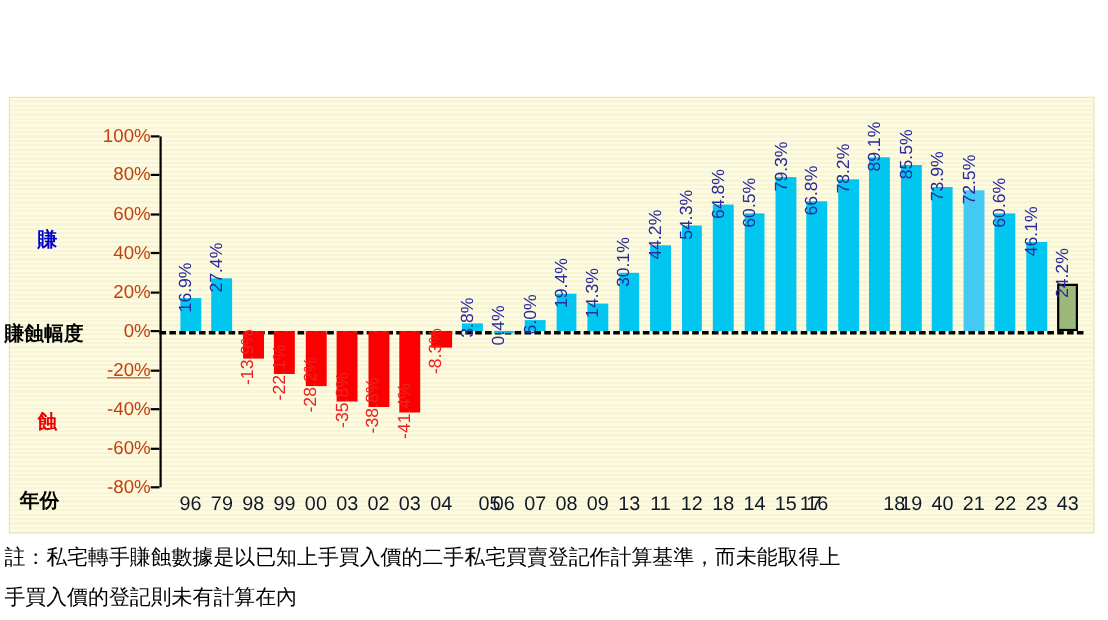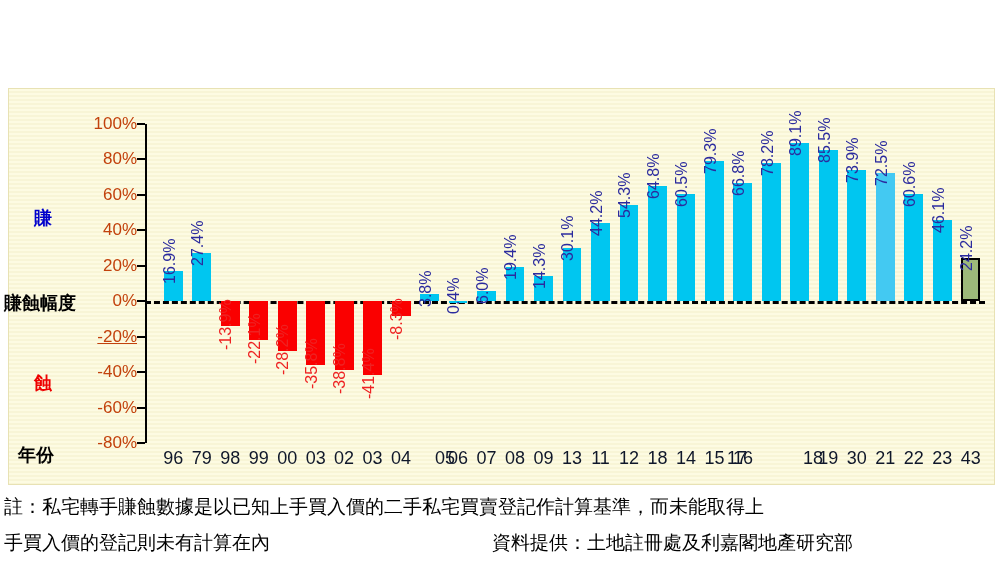--- a/index.html
+++ b/index.html
@@ -256,24 +256,23 @@
       <div class="xlab" style="left: 427px;">13</div>
       <div class="xlab" style="left: 455.483px;">11</div>
       <div class="xlab" style="left: 483.966px;">12</div>
       <div class="xlab" style="left: 512.448px;">18</div>
       <div class="xlab" style="left: 540.931px;">14</div>
       <div class="xlab" style="left: 569.414px;">15</div>
       <div class="xlab" style="left: 597.897px;">16</div>
       <div class="xlab" style="left: 592px;">17</div>
       <div class="xlab" style="left: 668px; text-align: right;">18</div>
       <div class="xlab" style="left: 683.345px;">19</div>
-      <div class="xlab" style="left: 711.828px;">30</div>
+      <div class="xlab" style="left: 711.828px;">40</div>
       <div class="xlab" style="left: 740.31px;">21</div>
       <div class="xlab" style="left: 768.793px;">22</div>
       <div class="xlab" style="left: 797.276px;">23</div>
       <div class="xlab" style="left: 825.759px;">43</div>
     </div>
 
   <div class="footnote" id="note-line1">註：私宅轉手賺蝕數據是以已知上手買入價的二手私宅買賣登記作計算基準，而未能取得上</div>
   <div class="footnote" id="note-line2">手買入價的登記則未有計算在內</div>
-  <div class="footnote" id="note-src">資料提供：土地註冊處及利嘉閣地產研究部</div>
 
 </div>
 
 </body></html>

